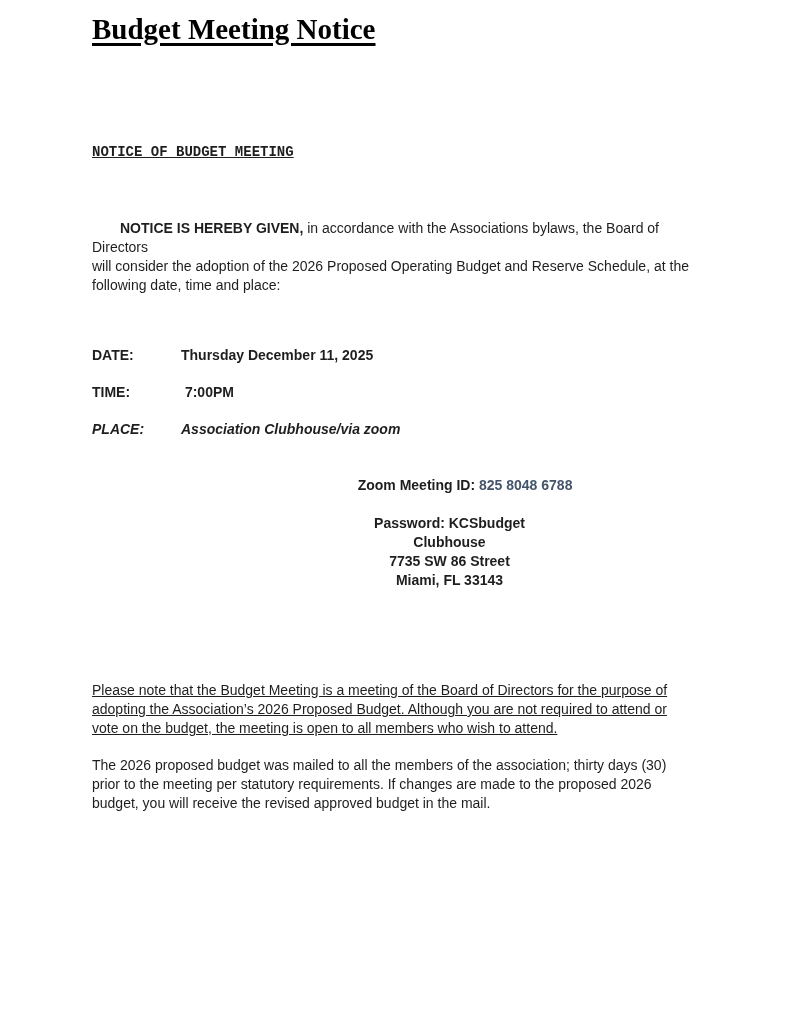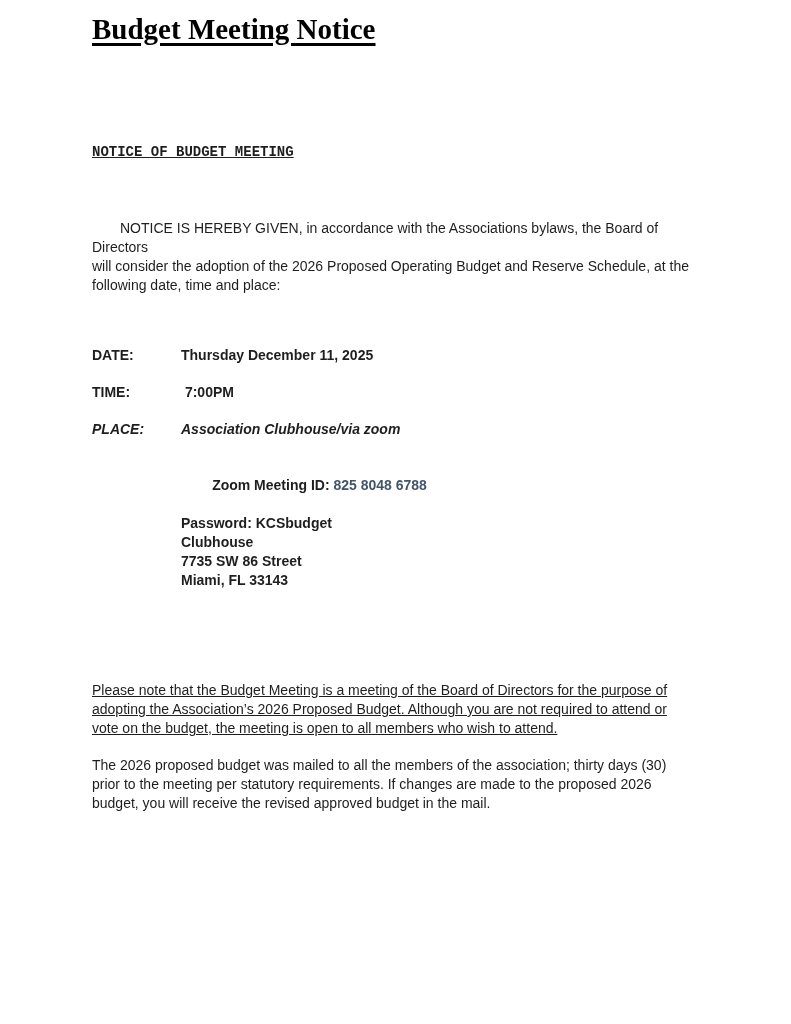--- a/index.html
+++ b/index.html
@@ -36,31 +36,32 @@
     color: #1e1e1e;
     font-family: Liberation Mono, monospace;
   }
   .para {
     font-size: 14px;
     line-height: 19px;
     max-width: 630px;
     margin: 0;
   }
   .intro { margin-top: 57px; }
-  .bold { font-weight: normal; padding-left: 28px; }
+  .bold { font-weight: bold; padding-left: 28px; }
   .details { margin-top: 51px; font-size: 14px; line-height: 19px; font-weight: bold; }
   .detail-row { display: flex; margin-bottom: 18px; }
   .detail-row:last-child { margin-bottom: 0; font-style: italic; }
   .detail-label { flex: 0 0 89px; width: 89px; }
   .detail-value { white-space: pre-wrap; }
   .zoom-block {
     margin: 18px 0 4px 89px;
     font-size: 14px;
     line-height: 19px;
     font-weight: bold;
+    text-align: center;
   }
   .zoom-line { white-space: pre-wrap; }
   .meeting-id { color: #44546a; }
   .para1 { margin-top: 91px; text-decoration: underline; }
   .para2 { margin-top: 18px; }
 </style>
 </head>
 <body>
 
 <div class="page">

